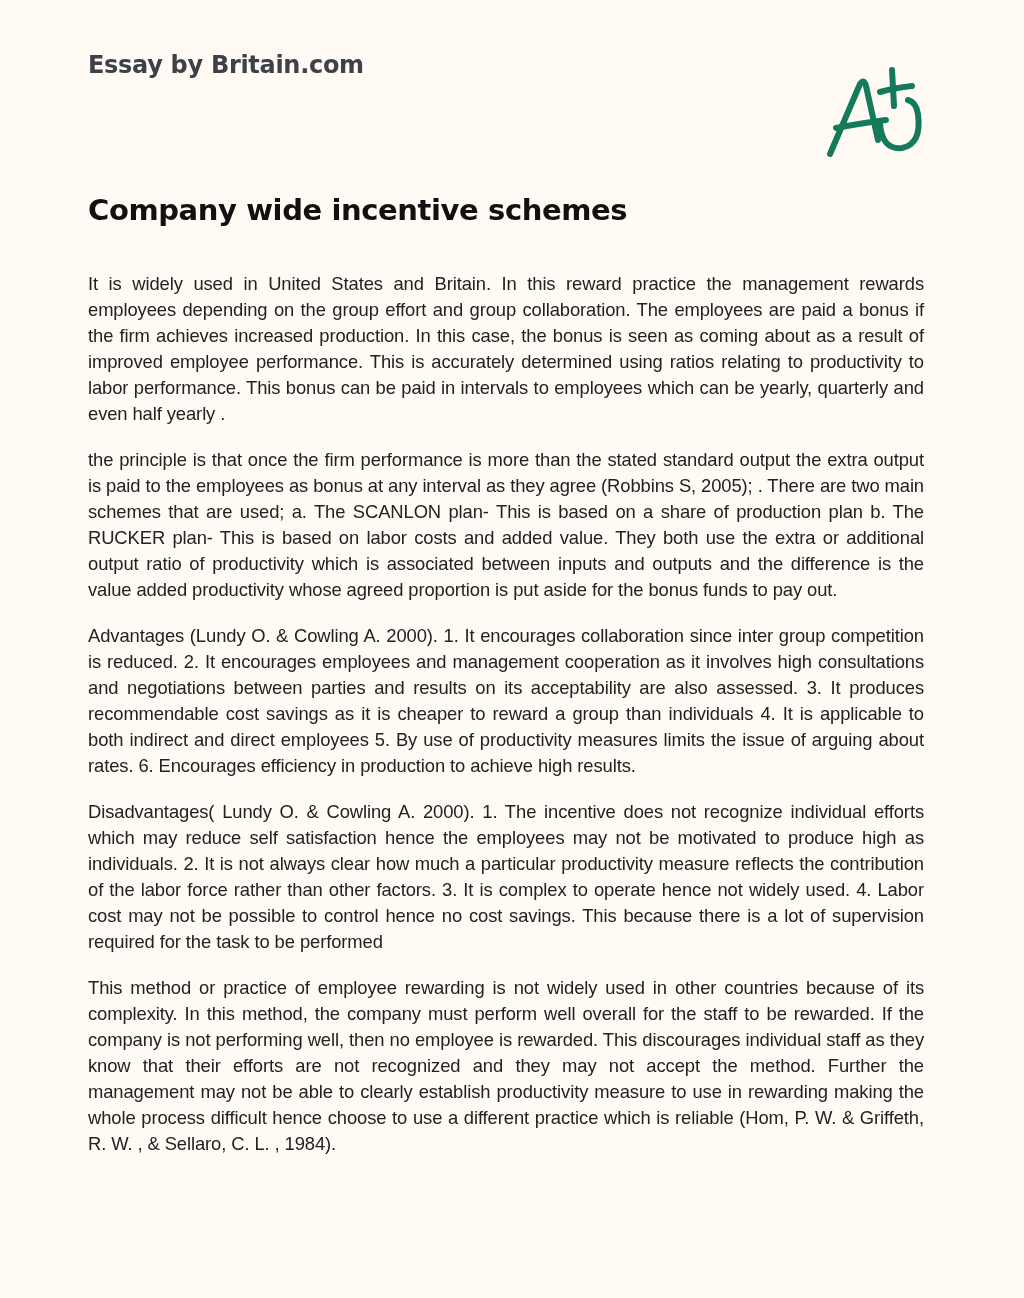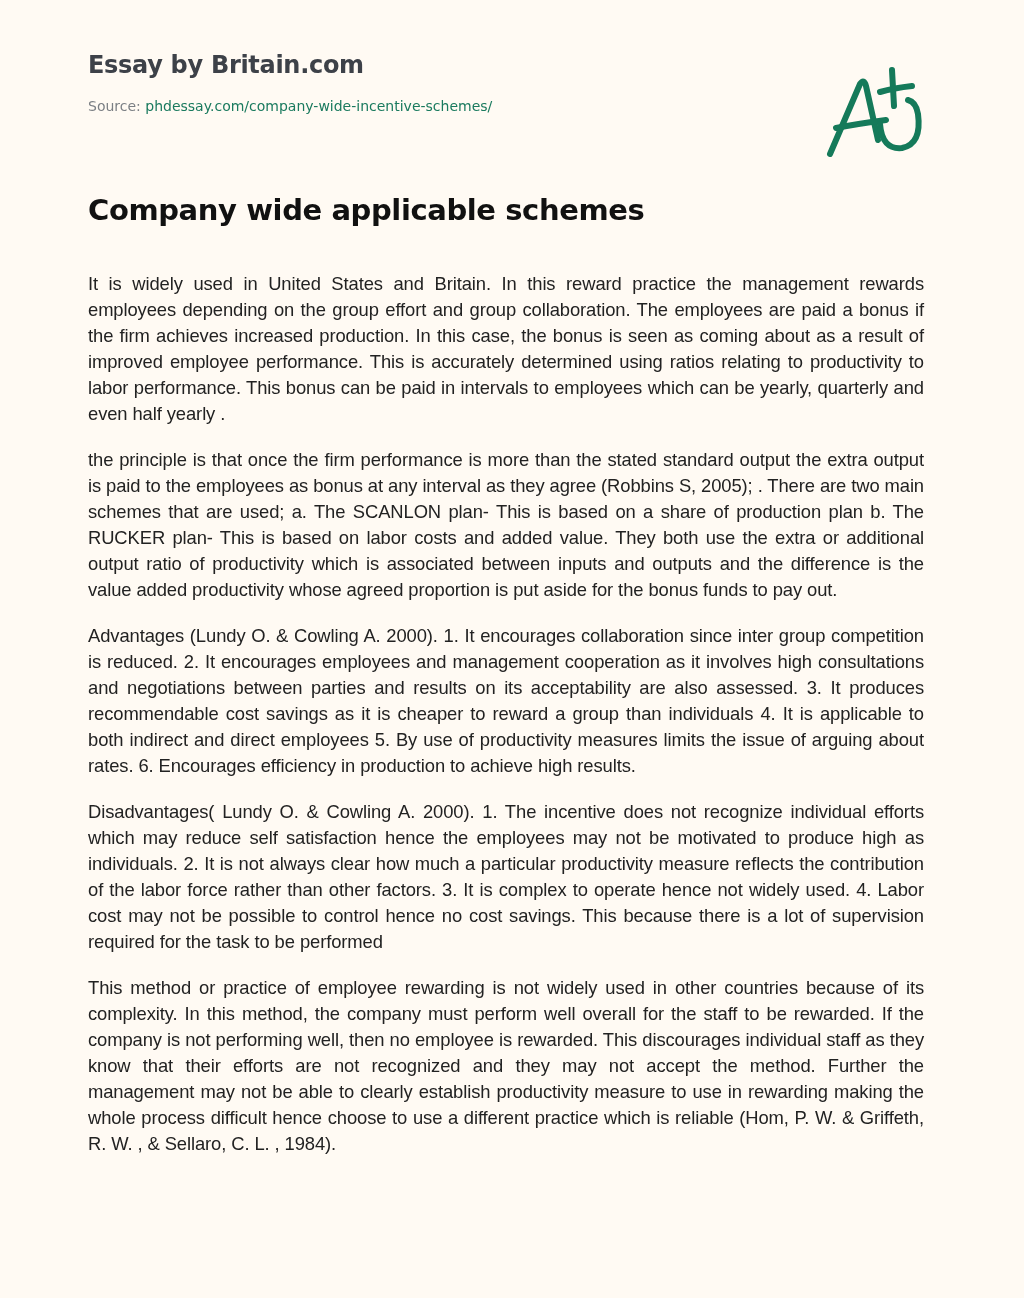--- a/index.html
+++ b/index.html
@@ -74,42 +74,38 @@
       text-align: justify;
       color: #222222;
       letter-spacing: -0.1px;
     }
   </style>
 </head>
 <body>
 
 <div class="header">
   <h2 class="brand">Essay by Britain.com</h2>
-  <div class="source">
-    <span>Source:</span>
-    <a>phdessay.com/company-wide-incentive-schemes/</a>
-  </div>
 </div>
 
 <div class="logo">
   <svg width="112" height="100" viewBox="0 0 112 100" fill="none" stroke="#157a5a" stroke-width="6" stroke-linecap="round" stroke-linejoin="round">
 
     <path d="M10 92 L40 22 Q44 16 46 24 L58 78"></path>
 
     <path d="M16 66 Q36 62 66 58"></path>
 
     <path d="M72 8 L74 44"></path>
 
     <path d="M60 30 Q74 26 92 24"></path>
 
     <path d="M60 62 Q62 88 82 86 Q102 82 98 52 Q96 40 88 38"></path>
   </svg>
 </div>
 
-<h1 class="title">Company wide applicable schemes</h1>
+<h1 class="title">Company wide incentive schemes</h1>
 
 <div class="content">
   <p>It is widely used in United States and Britain. In this reward practice the management rewards employees depending on the group effort and group collaboration. The employees are paid a bonus if the firm achieves increased production. In this case, the bonus is seen as coming about as a result of improved employee performance. This is accurately determined using ratios relating to productivity to labor performance. This bonus can be paid in intervals to employees which can be yearly, quarterly and even half yearly .</p>
   <p>the principle is that once the firm performance is more than the stated standard output the extra output is paid to the employees as bonus at any interval as they agree (Robbins S, 2005); . There are two main schemes that are used; a. The SCANLON plan- This is based on a share of production plan b. The RUCKER plan- This is based on labor costs and added value. They both use the extra or additional output ratio of productivity which is associated between inputs and outputs and the difference is the value added productivity whose agreed proportion is put aside for the bonus funds to pay out.</p>
   <p>Advantages (Lundy O. &amp; Cowling A. 2000). 1. It encourages collaboration since inter group competition is reduced. 2. It encourages employees and management cooperation as it involves high consultations and negotiations between parties and results on its acceptability are also assessed. 3. It produces recommendable cost savings as it is cheaper to reward a group than individuals 4. It is applicable to both indirect and direct employees 5. By use of productivity measures limits the issue of arguing about rates. 6. Encourages efficiency in production to achieve high results.</p>
   <p>Disadvantages( Lundy O. &amp; Cowling A. 2000). 1. The incentive does not recognize individual efforts which may reduce self satisfaction hence the employees may not be motivated to produce high as individuals. 2. It is not always clear how much a particular productivity measure reflects the contribution of the labor force rather than other factors. 3. It is complex to operate hence not widely used. 4. Labor cost may not be possible to control hence no cost savings. This because there is a lot of supervision required for the task to be performed</p>
   <p>This method or practice of employee rewarding is not widely used in other countries because of its complexity. In this method, the company must perform well overall for the staff to be rewarded. If the company is not performing well, then no employee is rewarded. This discourages individual staff as they know that their efforts are not recognized and they may not accept the method. Further the management may not be able to clearly establish productivity measure to use in rewarding making the whole process difficult hence choose to use a different practice which is reliable (Hom, P. W. &amp; Griffeth, R. W. , &amp; Sellaro, C. L. , 1984).</p>
 </div>
 
 </body></html>

